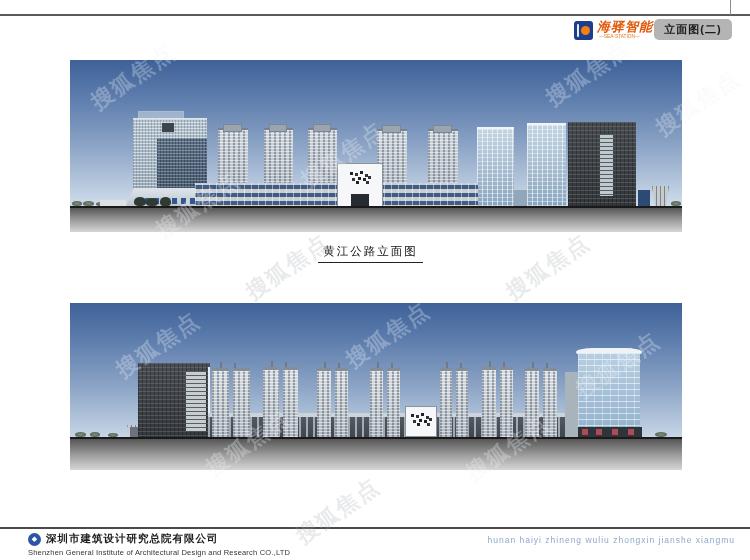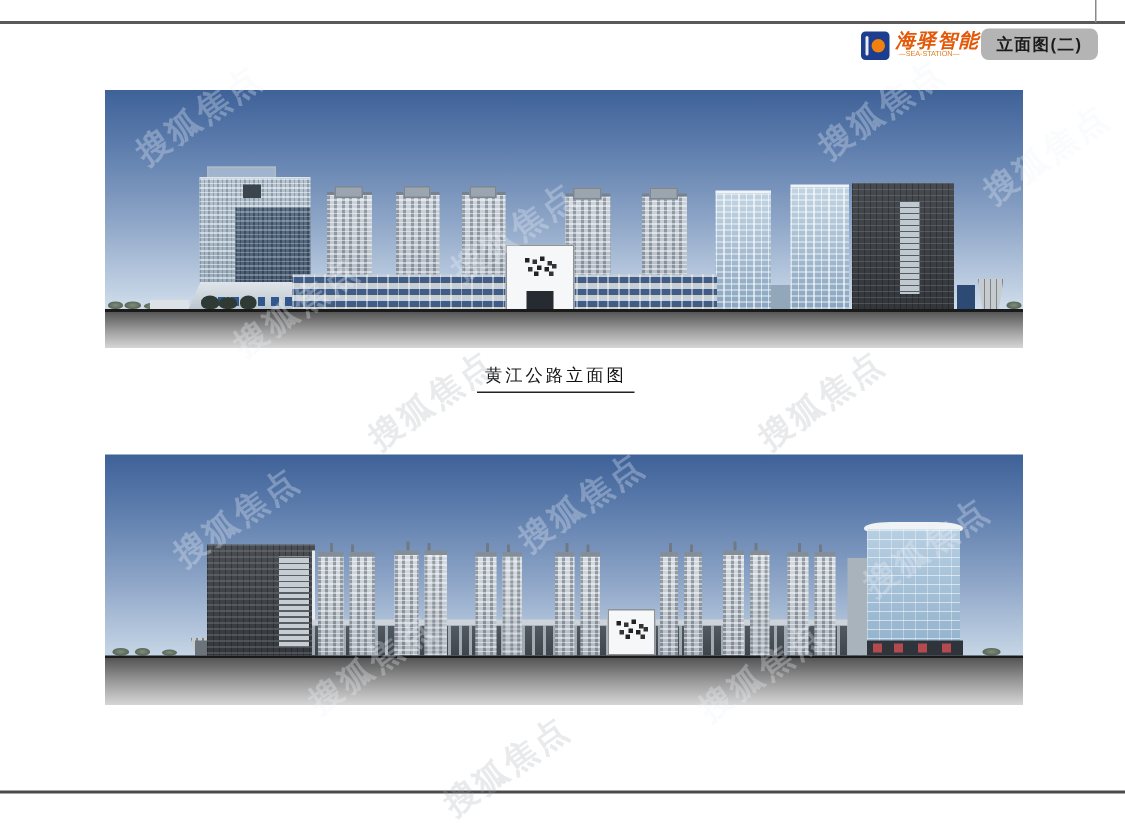--- a/index.html
+++ b/index.html
@@ -251,16 +251,24 @@
   <span class="wm gray" style="left:240px;top:252px;">搜狐焦点</span>
   <span class="wm gray" style="left:500px;top:252px;">搜狐焦点</span>
   <span class="wm" style="left:110px;top:330px;">搜狐焦点</span>
   <span class="wm" style="left:340px;top:320px;">搜狐焦点</span>
   <span class="wm" style="left:570px;top:350px;">搜狐焦点</span>
   <span class="wm" style="left:200px;top:428px;">搜狐焦点</span>
   <span class="wm" style="left:460px;top:433px;">搜狐焦点</span>
   <span class="wm gray" style="left:290px;top:496px;">搜狐焦点</span>
 
   <div class="footer-rule"></div>
+  <div class="f-left">
+    <div class="f-row1">
+      <span class="emblem">◆</span>
+      <span class="company-cn">深圳市建筑设计研究总院有限公司</span>
+    </div>
+    <div class="company-en">Shenzhen General Institute of Architectural Design and Research CO.,LTD</div>
+  </div>
   <div class="f-right">
+    <div class="project-py">hunan haiyi zhineng wuliu zhongxin jianshe xiangmu</div>
   </div>
 
 </div>
 
 </body></html>

